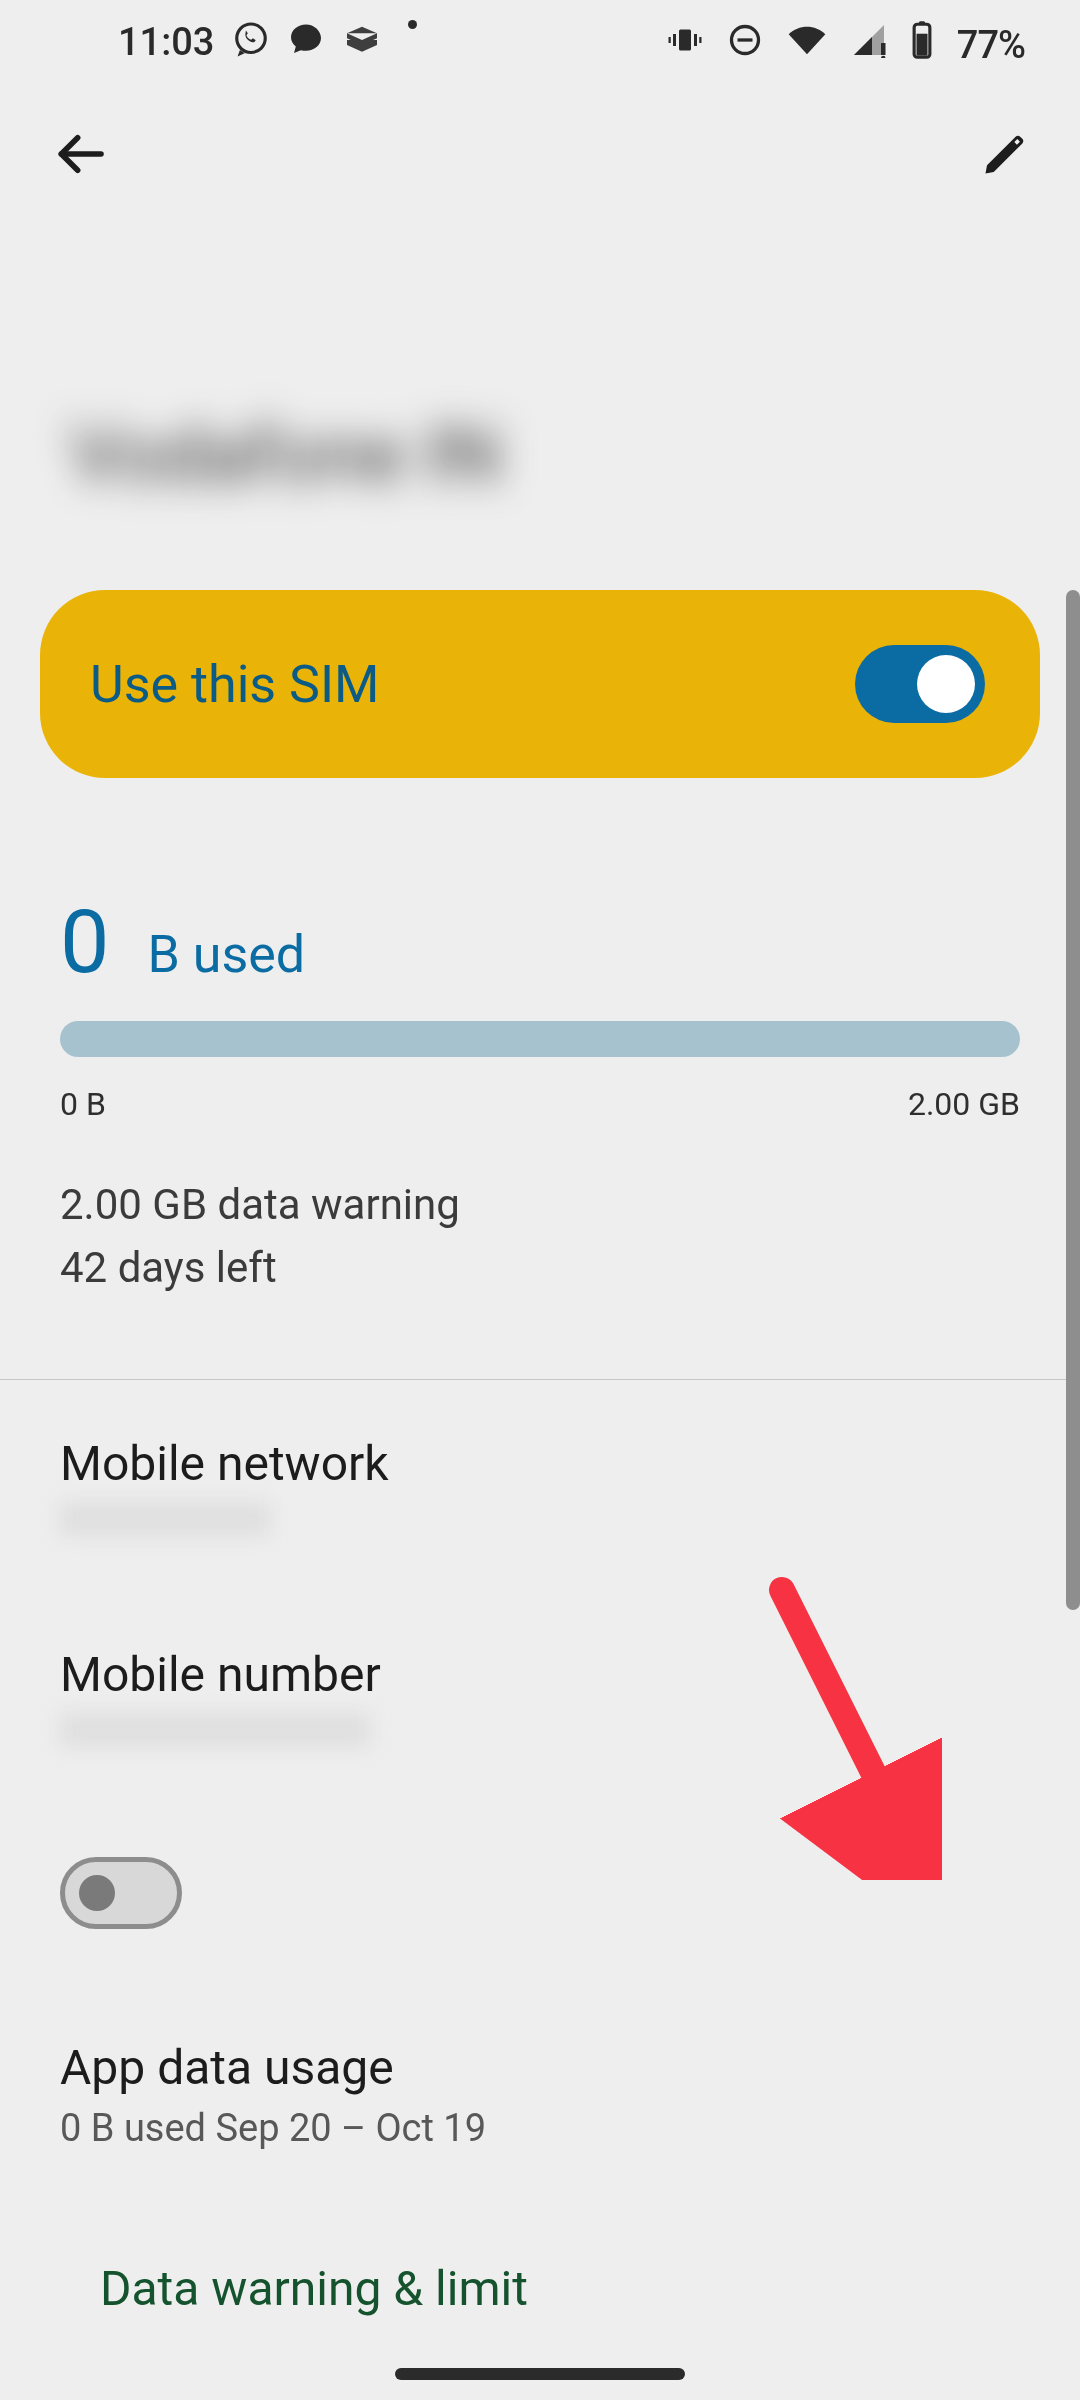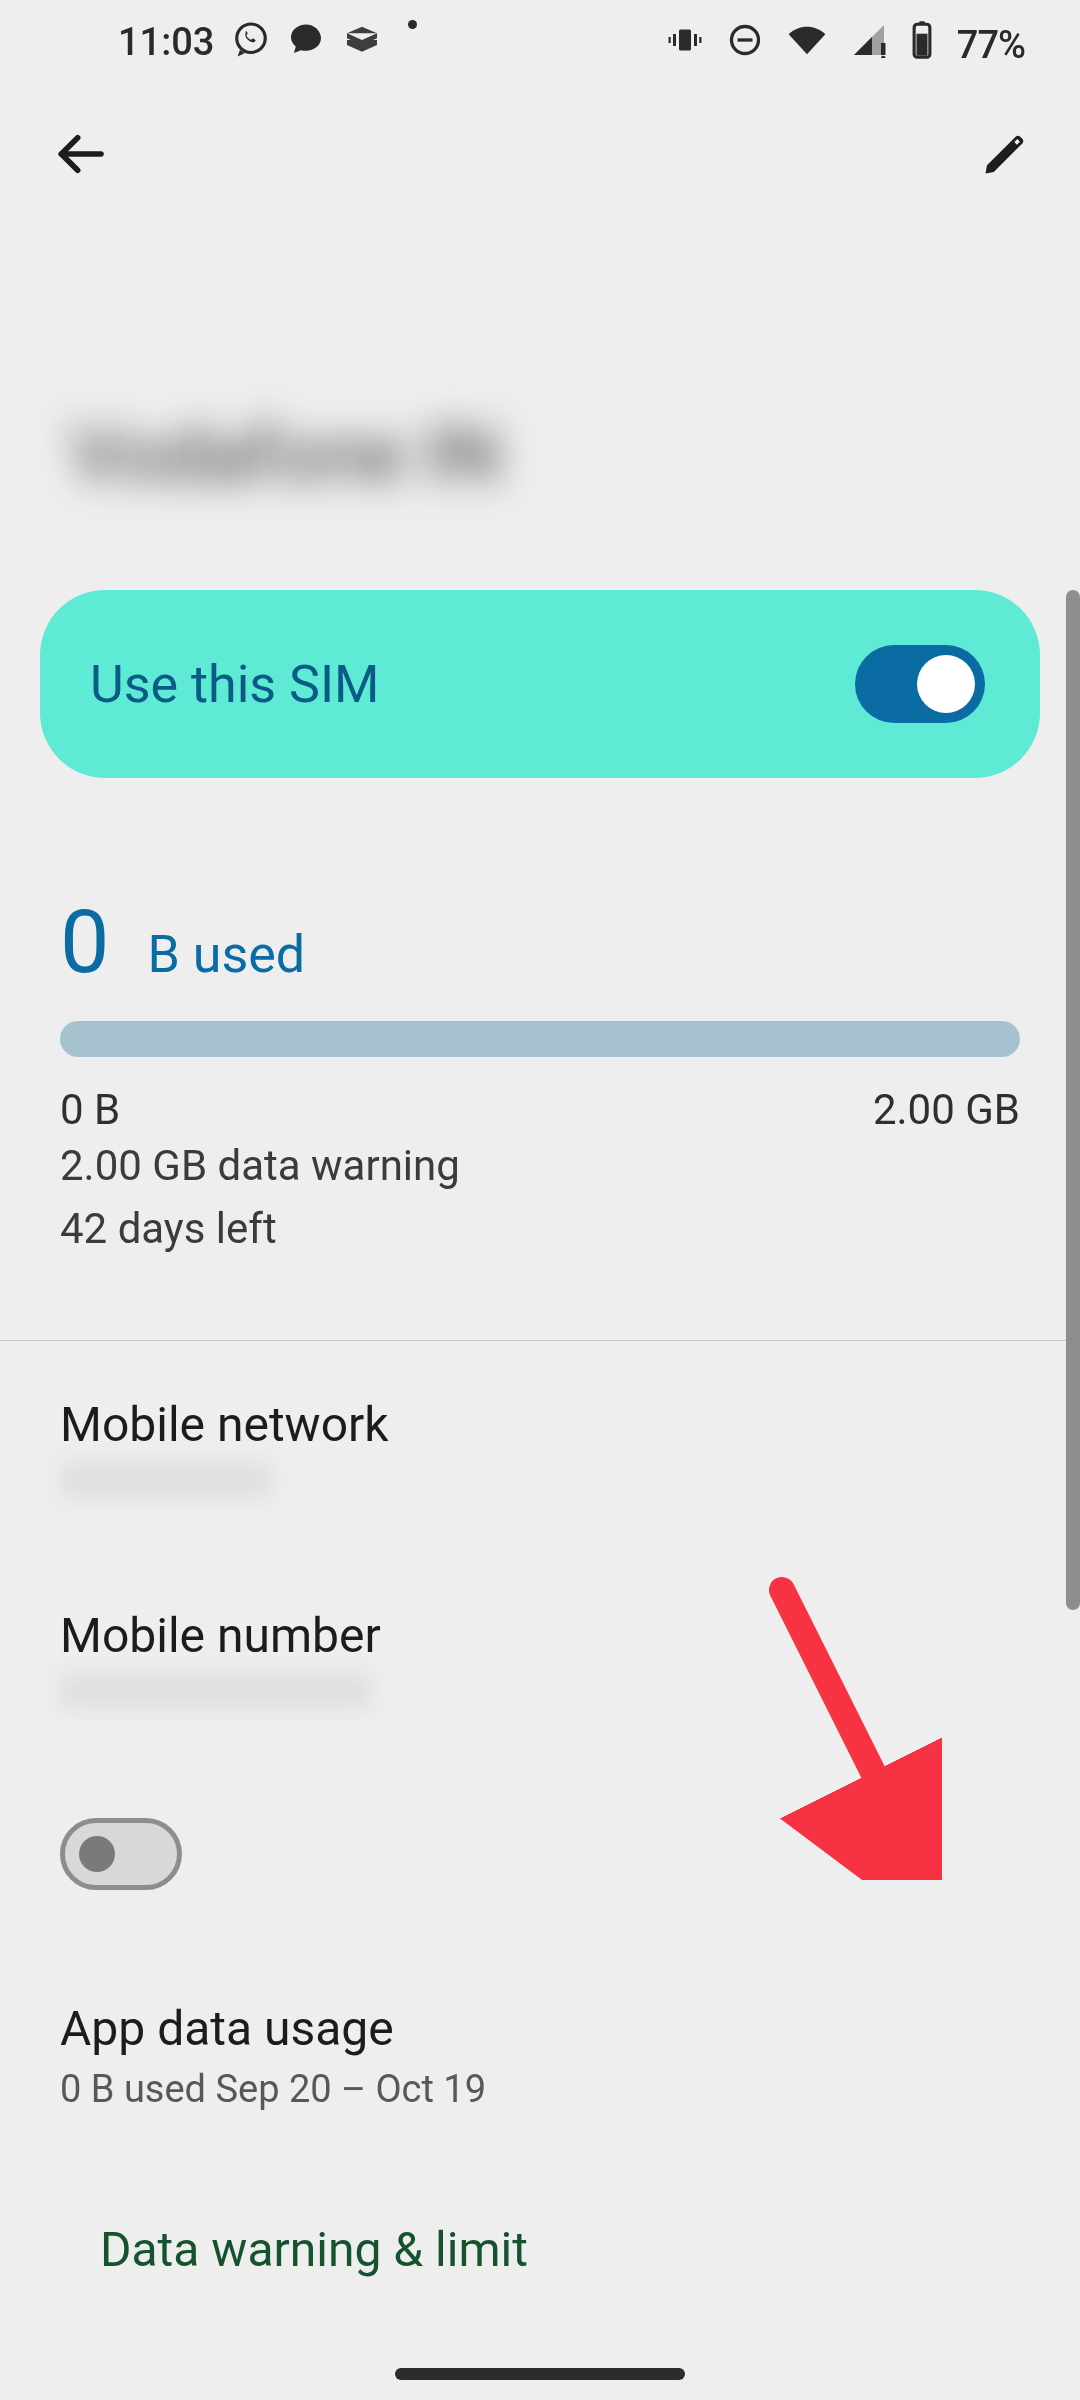--- a/index.html
+++ b/index.html
@@ -42,21 +42,21 @@
     filter: blur(18px);
     color: #353535;
     font-size: 78px;
     font-weight: 400;
     letter-spacing: 0;
   }
 
   
   .sim-card {
     margin: 50px 40px 60px 40px;
-    background: #5eead4;
+    background: #eab308;
     border-radius: 65px;
     padding: 55px 55px 55px 50px;
     display: flex;
     align-items: center;
     justify-content: space-between;
   }
   .sim-card .label {
     color: #0b5b87;
     font-size: 52px;
     font-weight: 400;
@@ -92,22 +92,23 @@
   .progress-bar {
     width: 100%;
     height: 36px;
     background: #a7c2cf;
     border-radius: 20px;
     margin-bottom: 28px;
   }
   .progress-labels {
     display: flex;
     justify-content: space-between;
-    font-size: 42px;
+    font-size: 32px;
     color: #2f2f2f;
+    margin-bottom: 50px;
   }
   .data-warning { font-size: 42px; color: #3b3b3b; line-height: 1.5; }
 
   .divider { height: 1px; background: #c7c7c7; margin-top: 40px; }
 
   
   .setting-row {
     padding: 55px 28px 55px 60px;
     display: flex;
     align-items: center;

